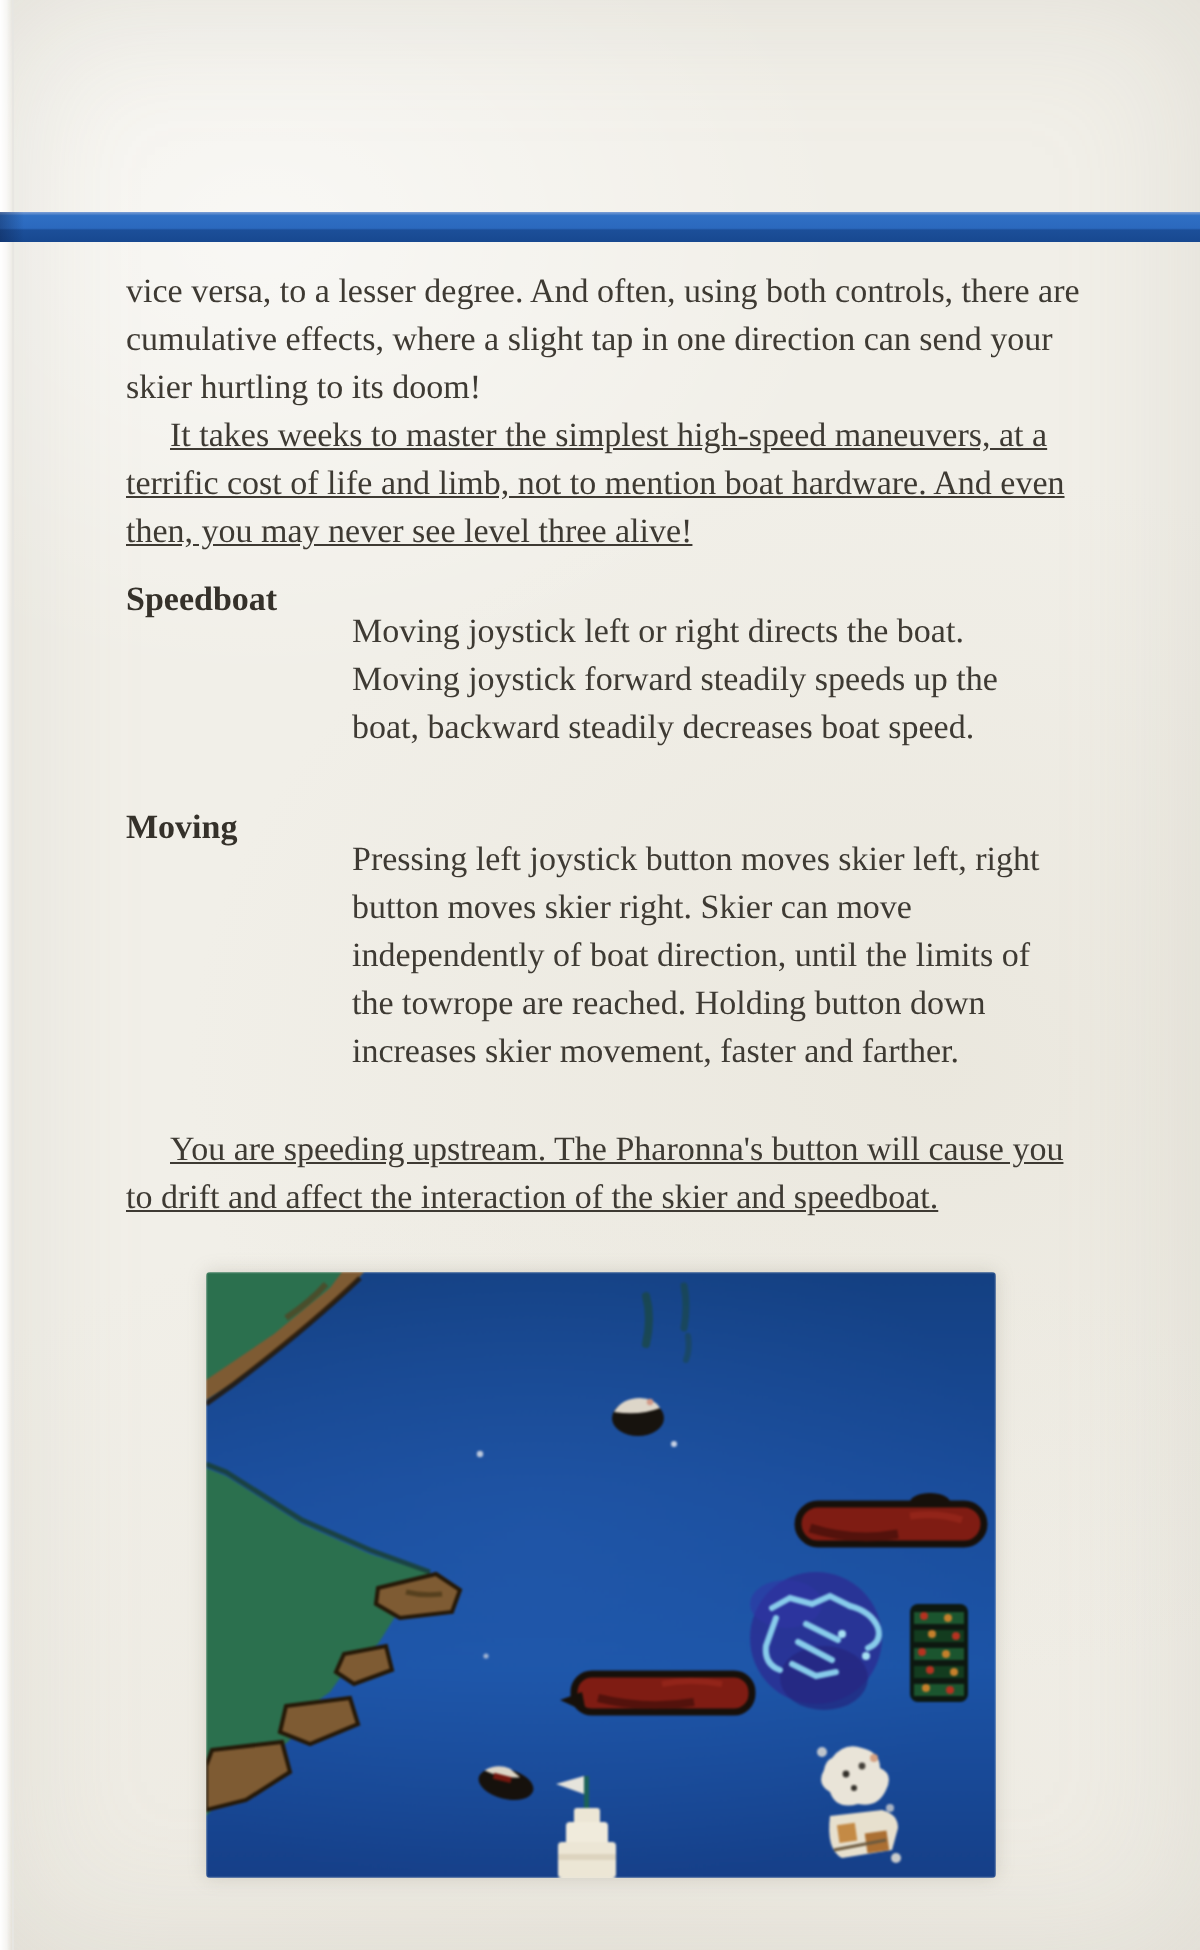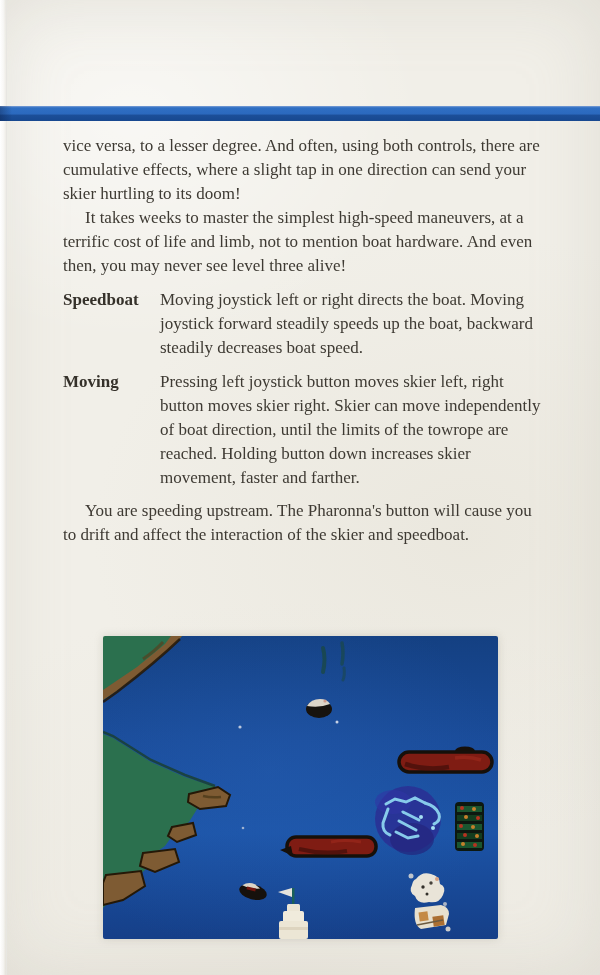--- a/index.html
+++ b/index.html
@@ -26,27 +26,27 @@
   .stripe::before {
     content:""; position:absolute; left:0; top:0; bottom:0; width:12px;
     background:linear-gradient(to right, rgba(10,25,60,0.35), rgba(10,25,60,0));
   }
   .content {
     position:absolute; left:63px; top:134px; width:479px;
     color:#3e3a33; font-size:17px; line-height:24px;
     text-rendering:optimizeLegibility;
   }
   .para { margin:0; }
-  .indent { text-indent:22px; }
+  .indent { text-indent:22px;text-decoration:underline; }
   .dl {
     display:grid; grid-template-columns:97px 1fr;
     row-gap:10px; margin:10px 0 9px 0;
   }
   .dt { font-weight:bold; color:#35312a; }
-  .dd { margin:0; }
+  .dd { margin:16px; }
   .screenshot {
     position:absolute; left:103px; top:636px; width:395px; height:303px;
     border-radius:2px; overflow:hidden;
     box-shadow: 0 0 9px rgba(140,135,120,0.28);
   }
   .screenshot svg { display:block; filter:blur(0.45px) saturate(1.04); }
 </style>
 </head>
 <body>
 

